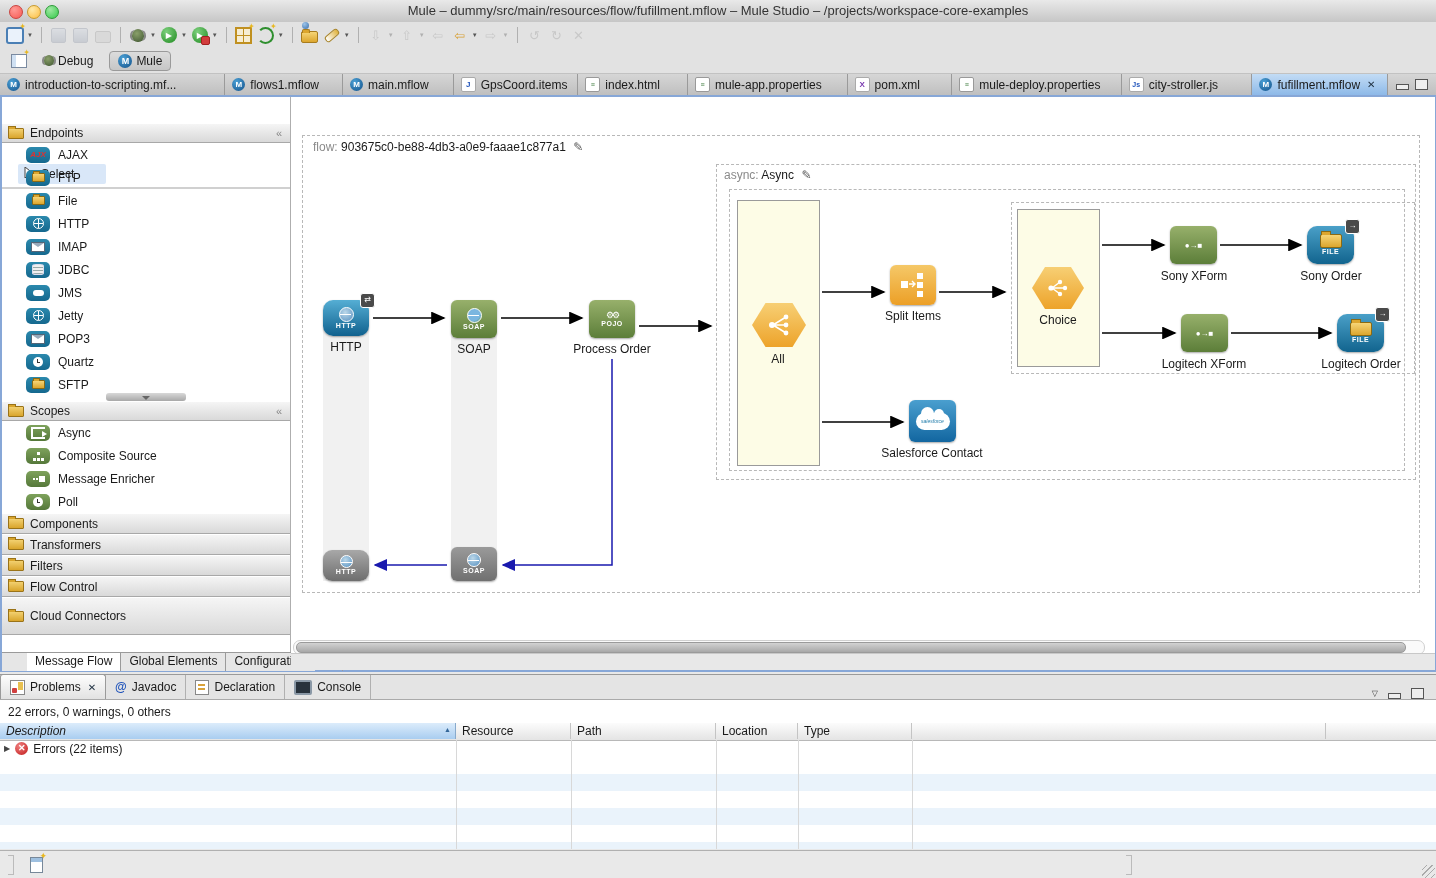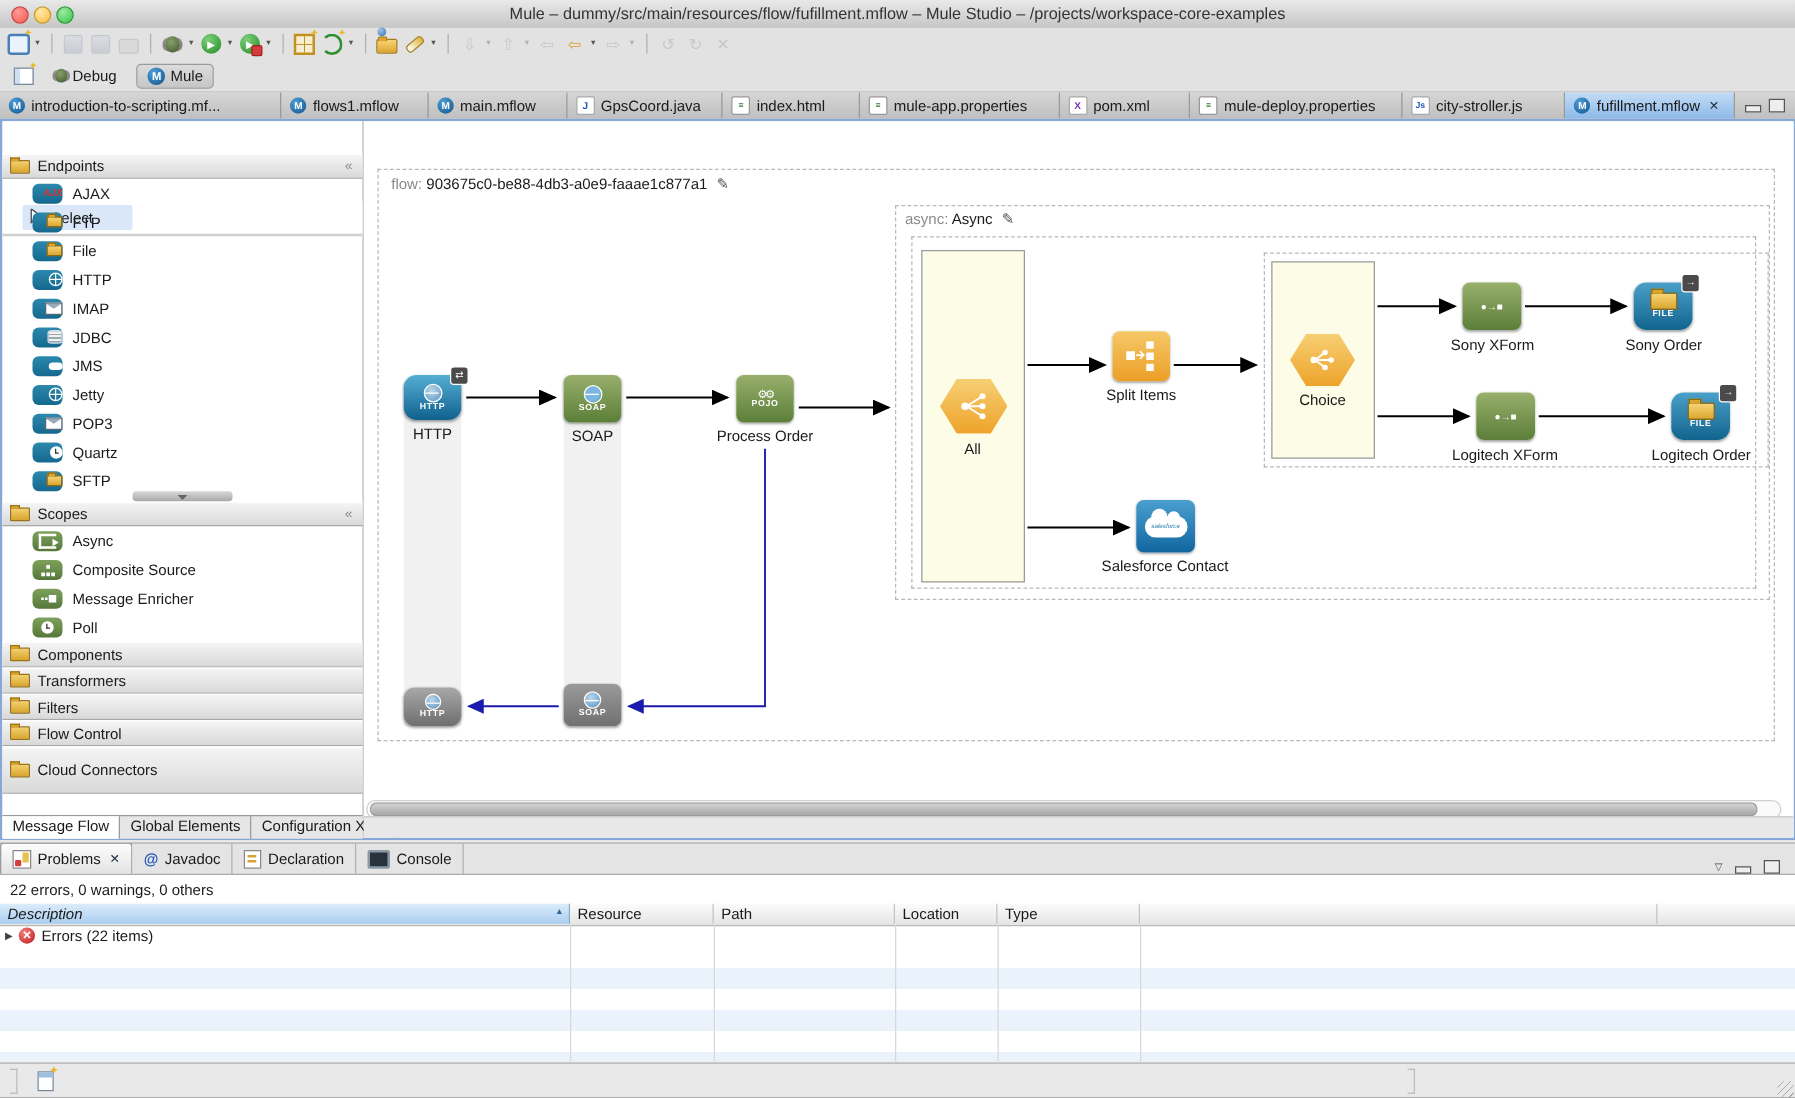--- a/index.html
+++ b/index.html
@@ -73,21 +73,21 @@
   .selbtn{left:16px;top:3px;width:88px;height:20px;background:#d9e7f8;border-radius:2px;
     display:flex;align-items:center;gap:6px;padding-left:6px;box-sizing:border-box;}
   .cat{width:288px;height:20px;background:linear-gradient(#f5f5f5,#d9d9d9);
     border-top:1px solid #fff;border-bottom:1px solid #a8a8a8;display:flex;align-items:center;
     gap:6px;padding-left:6px;box-sizing:border-box;}
   .pin{margin-left:auto;margin-right:8px;color:#888;font-size:11px;}
   .mfold{width:14px;height:9px;background:linear-gradient(#f2d070,#d9a52c);border:1px solid #9a7318;border-radius:1px;position:relative;flex:0 0 auto;}
   .mfold::before{content:"";position:absolute;left:-1px;top:-3px;width:6px;height:2px;background:#d9a52c;border:1px solid #9a7318;border-bottom:none;}
   .pitem{height:23px;display:flex;align-items:center;gap:8px;padding-left:24px;}
   .pico{width:24px;height:16px;border-radius:5px;display:flex;align-items:center;justify-content:center;flex:0 0 auto;position:relative;color:#fff;}
-  .ep{background:linear-gradient(#2b89ad,#15688e);justify-content:flex-end;}
+  .ep{background:linear-gradient(#2b89ad,#15688e);}
   .sc{background:linear-gradient(#7ea25c,#55783a);}
   .g-folder{width:11px;height:7px;background:linear-gradient(#f6d577,#dca62e);border:1px solid #8a6a14;border-radius:1px;position:relative;}
   .g-folder::before{content:"";position:absolute;left:0;top:-3px;width:5px;height:2px;background:#dca62e;border:1px solid #8a6a14;border-bottom:none;}
   .g-globe{width:9px;height:9px;border:1px solid #fff;border-radius:50%;position:relative;}
   .g-globe::before{content:"";position:absolute;left:0;top:4px;width:9px;height:1px;background:#fff;}
   .g-globe::after{content:"";position:absolute;left:4px;top:0;width:1px;height:9px;background:#fff;}
   .g-env{width:12px;height:8px;background:#fff;border:1px solid #567;position:relative;}
   .g-env::before{content:"";position:absolute;left:0;top:0;border-left:6px solid transparent;border-right:6px solid transparent;border-top:4px solid #9ab;}
   .g-db{width:10px;height:9px;background:repeating-linear-gradient(#f0f0f0 0 2px,#9aa 2px 3px);border-radius:4px/2px;border:1px solid #dde;}
   .g-pill{width:11px;height:6px;background:#fff;border-radius:3px;}
@@ -95,21 +95,21 @@
   .g-clock::before{content:"";position:absolute;left:4px;top:2px;width:1px;height:4px;background:#333;}
   .g-clock::after{content:"";position:absolute;left:4px;top:5px;width:3px;height:1px;background:#333;}
   .g-ajax{color:#e03030;font-size:8px;font-weight:bold;font-style:italic;}
   .g-async{width:12px;height:8px;border-left:2px solid #fff;border-top:2px solid #fff;border-bottom:2px solid #fff;position:relative;}
   .g-async::after{content:"";position:absolute;right:-2px;top:2px;border-left:5px solid #fff;border-top:3px solid transparent;border-bottom:3px solid transparent;}
   .g-comp{width:3px;height:3px;background:#fff;margin-top:-4px;box-shadow:-4px 6px 0 #fff,4px 6px 0 #fff,0 6px 0 #fff;}
   .g-enrich{width:2px;height:2px;background:#fff;box-shadow:3px 0 0 #fff;position:relative;margin-right:8px;}
   .g-enrich::after{content:"";position:absolute;left:6px;top:-2px;width:6px;height:6px;background:#fff;}
   .handle{left:104px;top:-3px;width:80px;height:8px;background:linear-gradient(#d8d8d8,#a8a8a8);border-radius:3px;}
   .handle::after{content:"";position:absolute;left:36px;top:3px;border-left:4px solid transparent;border-right:4px solid transparent;border-top:4px solid #666;}
-  .pal-tabs{left:0;top:555px;width:288px;height:18px;display:flex;border-top:1px solid #9a9a9a;background:#e6e6e6;}
+  .pal-tabs{left:0;top:555px;width:288px;height:18px;display:flex;border-top:1px solid #9a9a9a;background:#e6e6e6;padding-left:25px;}
   .ptab{padding:1px 8px 0;border-right:1px solid #9a9a9a;font-size:12px;white-space:nowrap;}
   .ptab.sel{background:#fff;font-weight:normal;}
   
   .canvas{left:289px;top:0;width:1144px;height:573px;background:#fff;overflow:hidden;}
   .dash{border:1px dashed #b8b8b8;box-sizing:border-box;}
   .lane{background:#f1f1f1;}
   .ylane{background:#fdfce6;border:1px solid #9a9a9a;box-sizing:border-box;}
   .nlabel{font-size:12px;color:#1a1a1a;text-align:center;width:150px;}
   .flowlabel{font-size:12px;}
   .flowlabel .k{color:#8a8a8a;}
@@ -291,21 +291,21 @@
     <span class="etab" style="width:118px">
       <span class="ficon f-mule">M</span>
       <span>flows1.mflow</span>
       </span>
     <span class="etab" style="width:111px">
       <span class="ficon f-mule">M</span>
       <span>main.mflow</span>
       </span>
     <span class="etab" style="width:125px">
       <span class="ficon f-java">J</span>
-      <span>GpsCoord.java</span>
+      <span>GpsCoord.items</span>
       </span>
     <span class="etab" style="width:110px">
       <span class="ficon f-doc">≡</span>
       <span>index.html</span>
       </span>
     <span class="etab" style="width:160px">
       <span class="ficon f-doc">≡</span>
       <span>mule-app.properties</span>
       </span>
     <span class="etab" style="width:105px">

